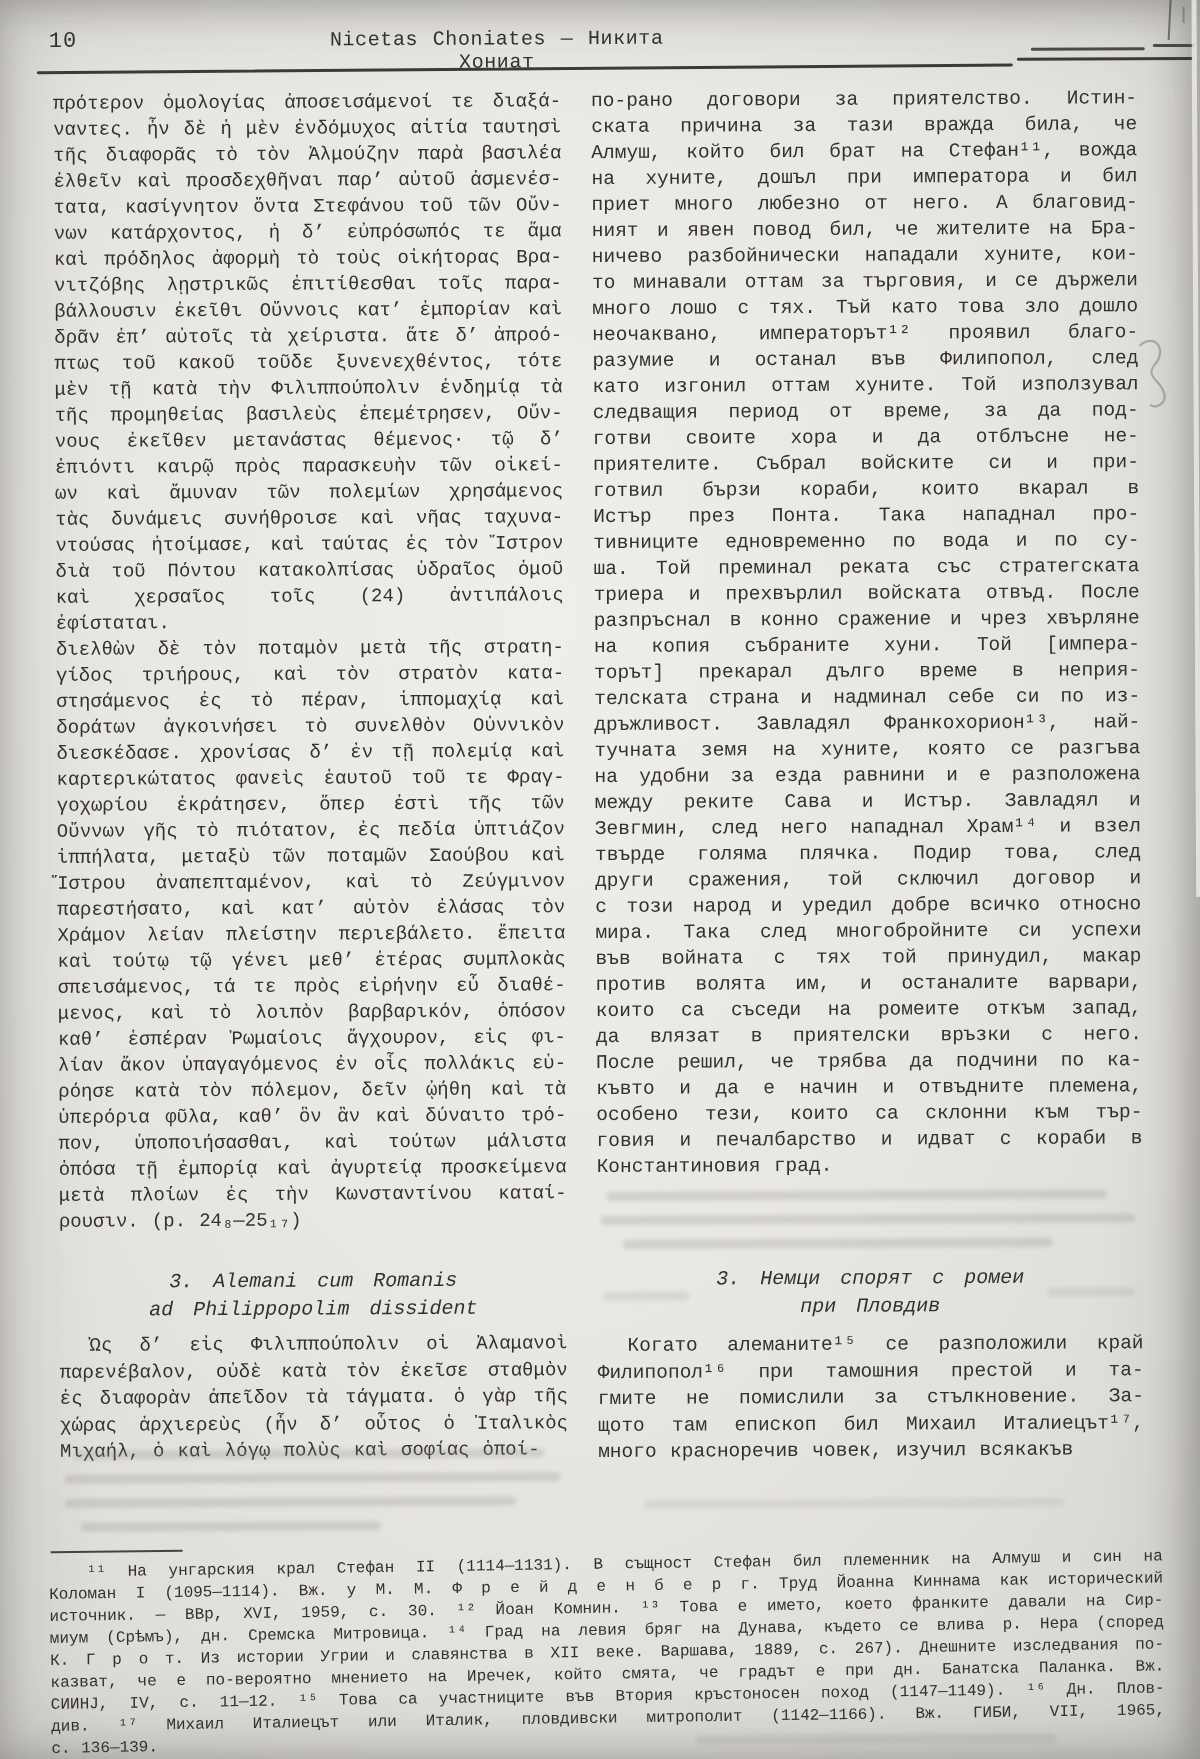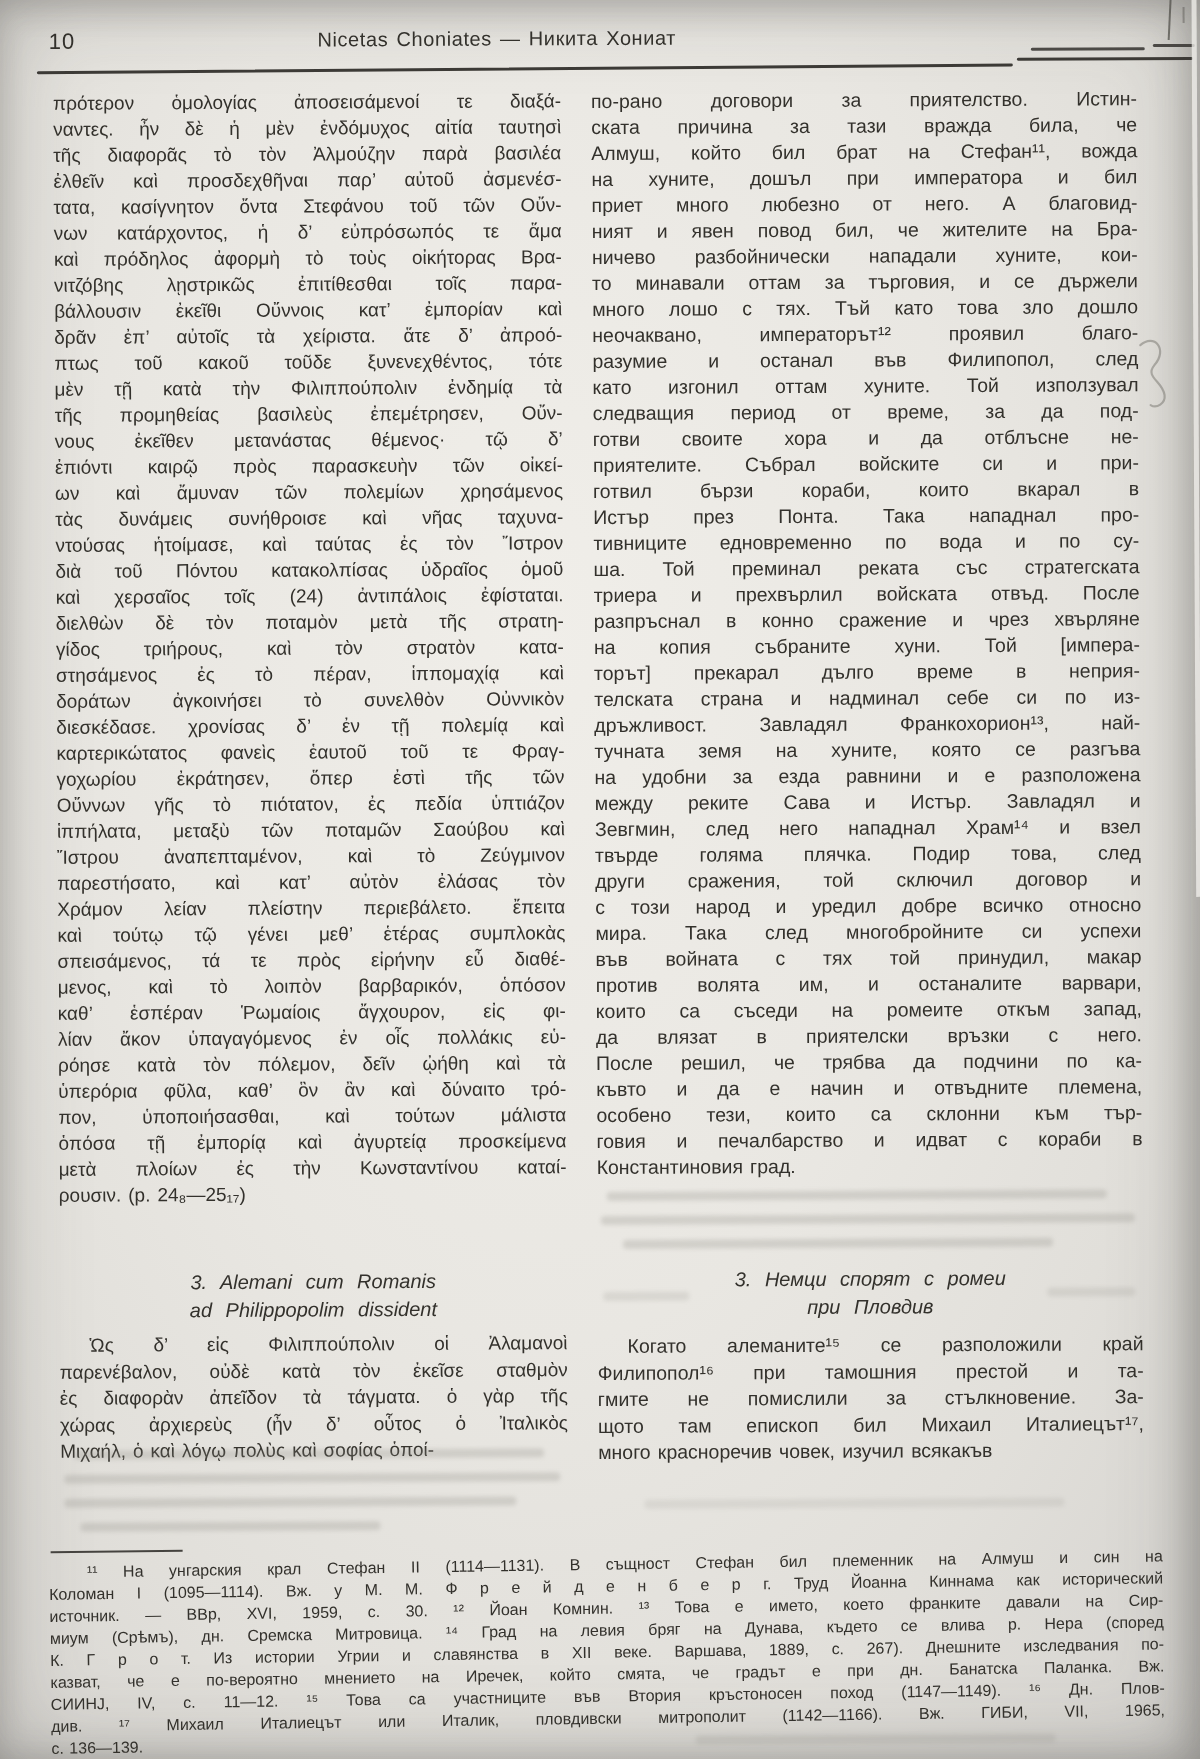--- a/index.html
+++ b/index.html
@@ -1,20 +1,20 @@
 <!DOCTYPE html>
 <html><head>
 <meta charset="utf-8">
 <style>
   html,body { margin:0; padding:0; background:#9a9896; }
   .page {
     position:relative; width:1200px; height:1759px; overflow:hidden;
     background: radial-gradient(ellipse at 45% 35%, #f0eee9 0%, #e9e7e2 45%, #e1dfda 72%, #d4d2ce 100%);
     box-shadow: inset 0 0 90px rgba(70,68,64,.28), inset -14px 0 36px rgba(70,68,64,.22), inset 0 10px 30px rgba(70,68,64,.12);
-    font-family:Liberation Sans, sans-serif; color:#33312c;
+    font-family:Liberation Mono, monospace; color:#33312c;
   }
   .scan { position:absolute; inset:0; transform:rotate(-0.3deg); transform-origin:50% 38%; }
 
   
   .page-number { position:absolute; left:52px; top:26px; font-size:22px; letter-spacing:1px; }
   .running-title { position:absolute; left:290px; top:27px; width:420px; text-align:center; font-size:20px; letter-spacing:.6px; word-spacing:2px; }
   .rule { position:absolute; background:#3c3a36; height:3px; border-radius:2px; }
   .rule-main  { left:40px;  top:67px; width:976px; transform:rotate(-.15deg); }
   .rule-rlow  { left:1020px; top:60px; width:176px; }
   .rule-ra    { left:1034px; top:50px; width:114px; height:3px; opacity:.9; }

